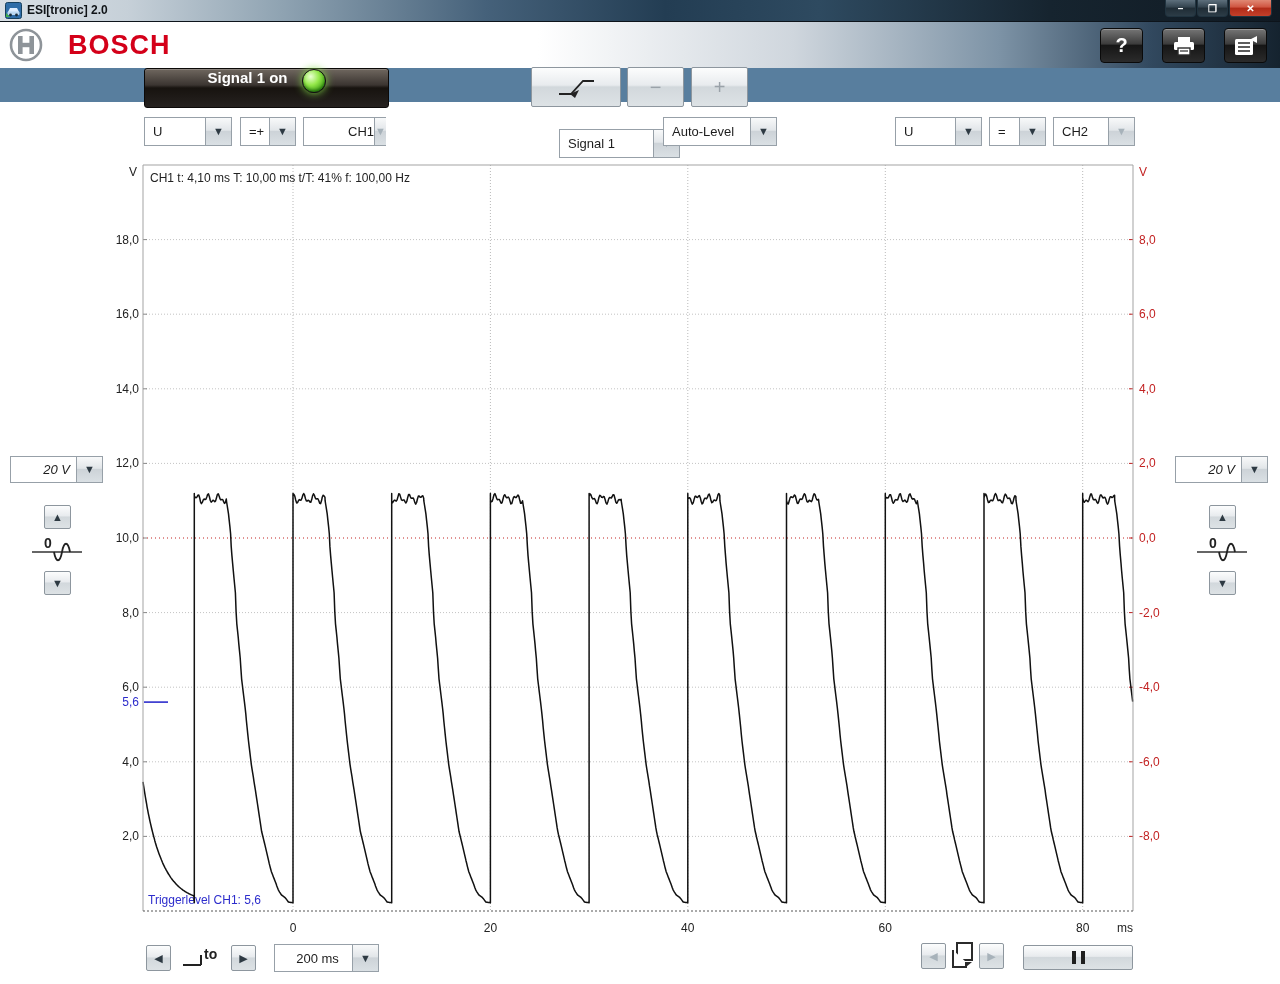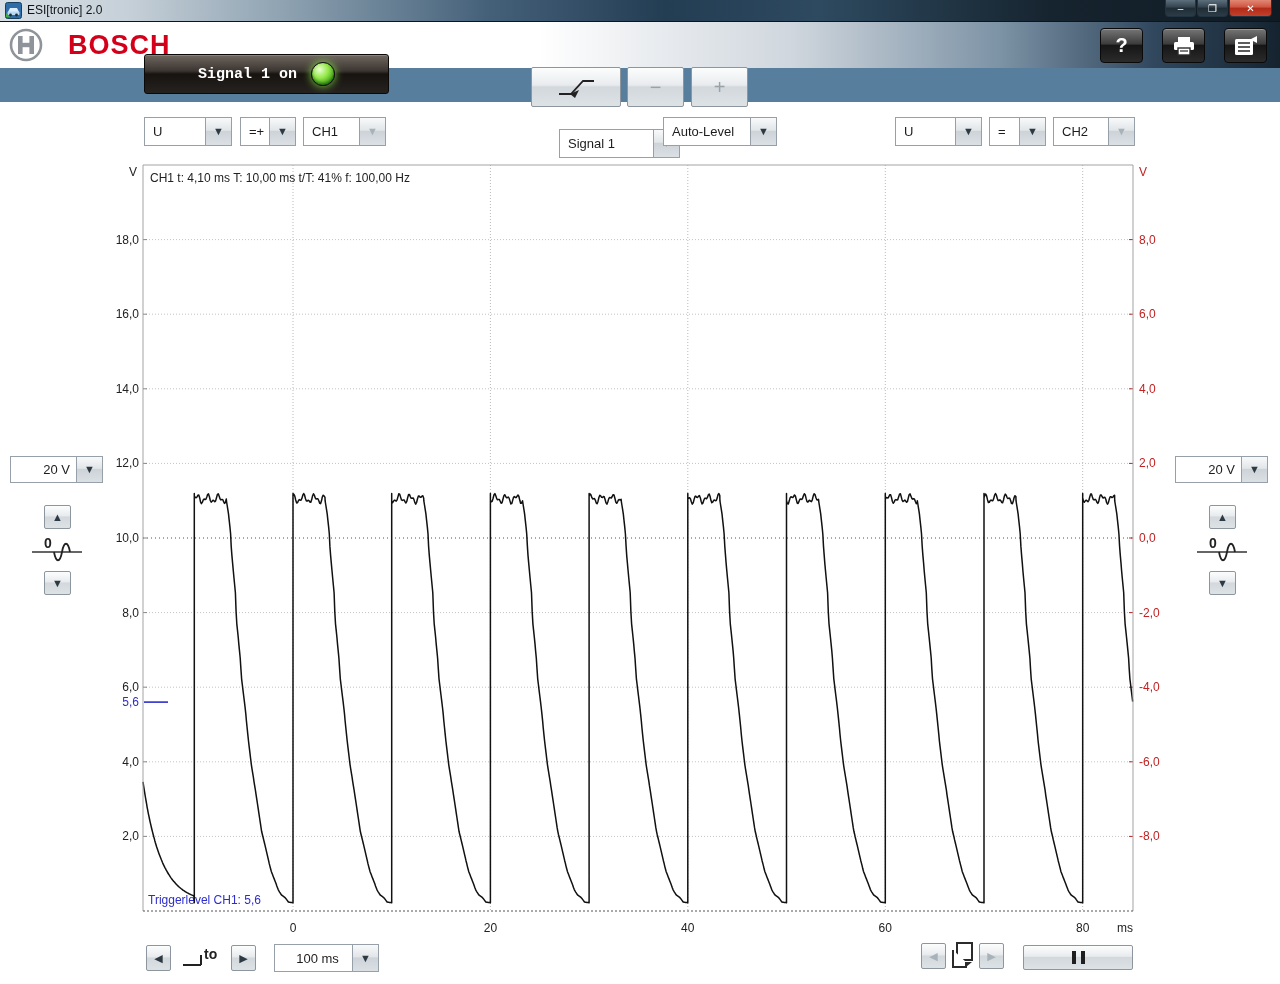--- a/index.html
+++ b/index.html
@@ -2,21 +2,21 @@
 <html><head>
 <meta charset="utf-8">
 <style>
   html,body{margin:0;padding:0;background:#fff;}
   #app{position:relative;width:1280px;height:984px;background:#fff;overflow:hidden;
        font-family:"Liberation Sans",sans-serif;-webkit-font-smoothing:antialiased;}
 
   
   .titlebar{position:absolute;left:0;top:0;width:1280px;height:21px;
     background:linear-gradient(90deg,#d8dfe5 0%,#c6d0d8 10%,#8fa3b2 22%,#45617a 38%,#233d53 52%,#2e4a60 64%,#16242f 82%,#101a23 100%);
-    border-bottom:1px solid #0d141b;}
+    border-bottom:1px solid #0d141b;font-weight:bold;}
   .titlebar .apptitle{position:absolute;left:27px;top:3px;font-size:12px;color:#101418;}
   .appicon{position:absolute;left:5px;top:2px;width:17px;height:17px;}
   .winbtns{position:absolute;right:8px;top:0;display:flex;}
   .winbtn{width:29px;height:16px;border:1px solid #20333f;border-top:none;border-radius:0 0 4px 4px;
     background:linear-gradient(#5d6f7c,#33434e 45%,#1f2c35 50%,#2c3c47);color:#fff;font-size:10px;
     display:flex;align-items:center;justify-content:center;margin-left:1px;cursor:default;}
   .winbtn.close{width:41px;background:linear-gradient(#e08874,#cf5440 45%,#b02b18 50%,#c4402a);}
 
   
   .header{position:absolute;left:0;top:22px;width:1280px;height:46px;
@@ -26,43 +26,43 @@
   .hdrbtns{position:absolute;right:13px;top:6px;display:flex;gap:19px;}
   .hdrbtn{width:41px;height:33px;border:1px solid #0a0a0a;border-radius:4px;
     background:linear-gradient(#757575,#3c3c3c 45%,#161616 50%,#2b2b2b);
     color:#fff;font-size:20px;font-weight:bold;display:flex;align-items:center;justify-content:center;
     box-shadow:inset 0 1px 0 rgba(255,255,255,.25);}
 
   
   .bluebar{position:absolute;left:0;top:68px;width:1280px;height:34px;background:#587e9e;}
 
   
-  .sigbtn{position:absolute;top:54px;height:38px;border:1px solid #0b0908;border-radius:3px;
+  .sigbtn{position:absolute;top:68px;height:38px;border:1px solid #0b0908;border-radius:3px;
     background:linear-gradient(#6f675f,#3b3531 42%,#17130f 50%,#262220);
-    display:flex;align-items:center;justify-content:center;gap:14px;
-    color:#fff;font-size:15px;font-weight:bold;box-shadow:inset 0 1px 0 rgba(255,255,255,.2);font-family:Liberation Mono, monospace;}
+    display:flex;justify-content:center;gap:14px;
+    color:#fff;font-size:15px;font-weight:bold;box-shadow:inset 0 1px 0 rgba(255,255,255,.2);}
   .led{width:22px;height:22px;border-radius:50%;border:1px solid #111;}
   .led.on{background:radial-gradient(circle at 35% 30%,#eaffd2,#94e84a 40%,#44a517 75%,#2c6f0d);
     box-shadow:0 0 9px #86d94a, inset 0 -2px 3px rgba(0,60,0,.5);}
   .led.off{background:radial-gradient(circle at 35% 30%,#a8a8a8,#5c5c5c 50%,#2e2e2e);
     box-shadow:inset 0 -2px 3px rgba(0,0,0,.6);}
 
   
   .lbtn{border:1px solid #8d969e;border-radius:2px;
     background:linear-gradient(#fcfdfd,#e8ebee 45%,#d2d8dc 50%,#dde2e5);
     display:flex;align-items:center;justify-content:center;color:#222;}
   .lbtn.disabled{color:#9aa2a9;}
   .tri-dark{color:#2e3a43;font-size:11px;line-height:1;}
   .tri-gray{color:#a7b2ba;font-size:11px;line-height:1;}
 
   
   .dd{position:absolute;height:29px;border:1px solid #97a0a8;background:#fff;
     display:flex;align-items:center;font-size:13px;color:#1d1d1d;box-sizing:border-box;}
   .dd .val{padding-left:8px;flex:1;}
-  .dd .val.right{text-align:right;padding-right:6px;}
+  .dd .val.right{text-align:right;padding-right:6px;font-style:italic;}
   .dd .arr{width:25px;align-self:stretch;border-left:1px solid #97a0a8;
     background:linear-gradient(#f8f9fa,#e2e6e9 45%,#cdd3d8 50%,#dae0e4);
     display:flex;align-items:center;justify-content:center;}
 
   .ctrl-abs{position:absolute;box-sizing:border-box;}
   svg text{font-family:"Liberation Sans",sans-serif;}
   .ax{font-size:12px;fill:#222;}
   .axr{font-size:12px;fill:#c22222;}
   .axb{font-size:12px;fill:#2d2dcc;}
   .info{font-size:12px;fill:#222;}
@@ -154,21 +154,21 @@
     <span class="arr">
         <span class="tri-dark">▼</span>
       </span>
   </div>
   <div class="dd" style="left:240px;top:117px;width:56px;">
     <span class="val">=+</span>
     <span class="arr">
         <span class="tri-dark">▼</span>
       </span>
   </div>
-  <div class="dd" style="left:303px;top:117px;width:83px;">
+  <div class="dd" style="left:303px;top:117px;width:83px;padding-left:36px;">
     <span class="val">CH1</span>
     <span class="arr">
         <span class="tri-gray">▼</span>
       </span>
   </div>
 
   <div class="dd" style="left:531px;top:129px;width:121px;margin-left:28px;">
     <span class="val">Signal 1</span>
     <span class="arr">
         <span class="tri-gray">▼</span>
@@ -312,21 +312,21 @@
     <line x1="3" y1="24" x2="21" y2="24" stroke="#222" stroke-width="2"></line>
     <line x1="21" y1="24" x2="21" y2="14" stroke="#222" stroke-width="2"></line>
     <text x="24" y="18" font-size="14" font-weight="bold" fill="#222">to</text>
     <line x1="21" y1="21" x2="44" y2="21" stroke="#222" stroke-width="0"></line>
   </svg>
   <div class="lbtn ctrl-abs" style="left:231px;top:945px;width:25px;height:26px;">
       <span class="tri-dark">▶</span>
     </div>
 
   <div class="dd" style="left:274px;top:944px;width:105px;height:28px;">
-    <span class="val" style="text-align:center;">100 ms</span>
+    <span class="val" style="text-align:center;">200 ms</span>
     <span class="arr">
         <span class="tri-dark">▼</span>
       </span>
   </div>
 
   <div class="lbtn ctrl-abs" style="left:921px;top:943px;width:25px;height:26px;">
       <span class="tri-gray">◀</span>
     </div>
   <svg class="ctrl-abs" style="left:948px;top:940px;" width="32" height="32" viewBox="0 0 32 32">
     <rect x="9" y="3" width="15" height="17" fill="#fff" stroke="#2b2b2b" stroke-width="2"></rect>

